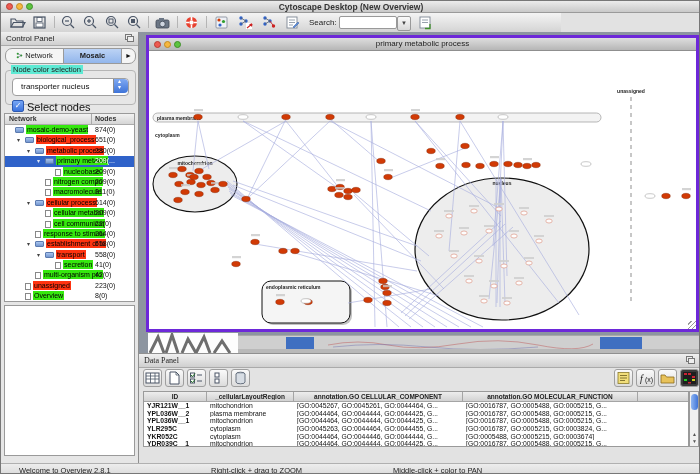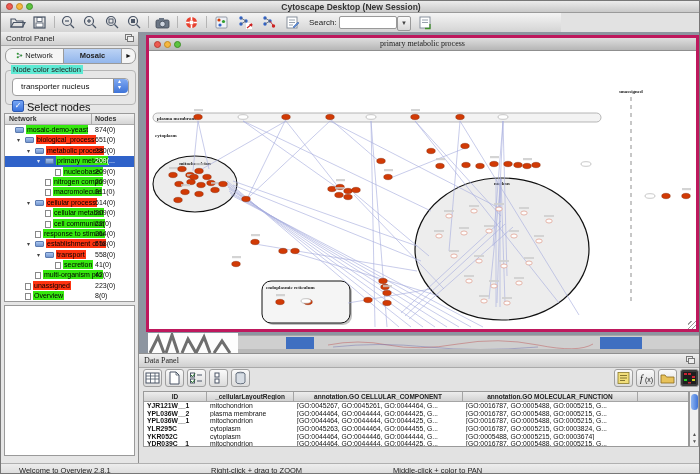--- a/index.html
+++ b/index.html
@@ -61,21 +61,21 @@
   .ticon.folder{width:9px;height:6px;background:linear-gradient(#a8c4ee,#7396cf);border:1px solid #5c7bb0;border-radius:1px;box-sizing:border-box;}
   .ticon.file{width:6px;height:7px;background:#fff;border:1px solid #888;box-sizing:border-box;}
   .tlabel{display:inline-block;vertical-align:top;font-size:7px;line-height:9px;color:#000;padding:0 1px;margin-left:2px;max-width:60px;overflow:hidden;}
   .bg-green{background:#35e80e;}
   .bg-red{background:#ff3310;}
   .tcount{position:absolute;left:90px;top:1px;font-size:7px;color:#111;}
   .trow.sel .tcount{color:#fff;}
   #cp-empty{left:3px;top:273px;width:131px;height:151px;background:#fff;border:1px solid #9a9a9a;box-sizing:border-box;}
   
   #desktop{left:138px;top:31px;width:562px;height:321px;background:#8d95a0;overflow:hidden;}
-  #netwin{left:7px;top:3px;width:553px;height:297px;border:3px solid #be185d;box-sizing:border-box;background:#fff;font-family:Liberation Serif, serif;}
+  #netwin{left:7px;top:3px;width:553px;height:297px;border:3px solid #6d28d9;box-sizing:border-box;background:#fff;}
   #net-title{left:0;top:0;width:100%;height:12px;background:linear-gradient(#dedede,#b6b6b6);border-bottom:1px solid #8f8f8f;}
   #net-title .t{width:100%;text-align:center;font-size:8px;color:#222;line-height:12px;}
   #canvas{left:0;top:13px;width:547px;height:278px;background:#fff;}
   #canvas svg{width:100%;height:100%;}
   #grip{right:0;bottom:0;width:8px;height:8px;background:
     repeating-linear-gradient(135deg,transparent 0 2px,#9a9a9a 2px 3px);}
   
   #bg-frag-white{left:9px;top:301px;width:90px;height:20px;background:#fdfdfd;}
   #bg-frag-bar{left:99px;top:303px;width:463px;height:14px;background:#cfcfcf;border-top:1px solid #a8a8a8;}
   .bluechip{position:absolute;top:1px;height:12px;background:#3f6fc1;}
@@ -108,21 +108,21 @@
 </style>
 </head>
 <body>
 
 <div id="window">
 
   <div class="abs" id="titlebar">
     <span class="light l-red" style="left:5px"></span>
     <span class="light l-yel" style="left:15px"></span>
     <span class="light l-grn" style="left:25px"></span>
-    <div class="abs" id="win-title">Cytoscape Desktop (New Session)</div>
+    <div class="abs" id="win-title">Cytoscape Desktop (New Overview)</div>
   </div>
 
   <div class="abs" id="toolbar">
     <span class="tbtn" style="left:8px"><svg viewBox="0 0 17 15">
           <path class="icon-stroke" d="M2 12 L2 4 L6 4 L7.5 6 L14 6 L14 12 Z" fill="#cfd8e8"></path>
           <path class="icon-stroke" d="M2 12 L4.5 7.5 L16 7.5 L13.5 12 Z" fill="#e6ecf6"></path>
         </svg></span>
     <span class="tbtn" style="left:30px"><svg viewBox="0 0 17 15">
           <rect class="icon-stroke" x="3" y="2" width="11" height="11" fill="#cfd8e8"></rect>
           <rect x="6" y="2.5" width="5" height="4" fill="#fff" stroke="#4a5566" stroke-width="0.8"></rect>

